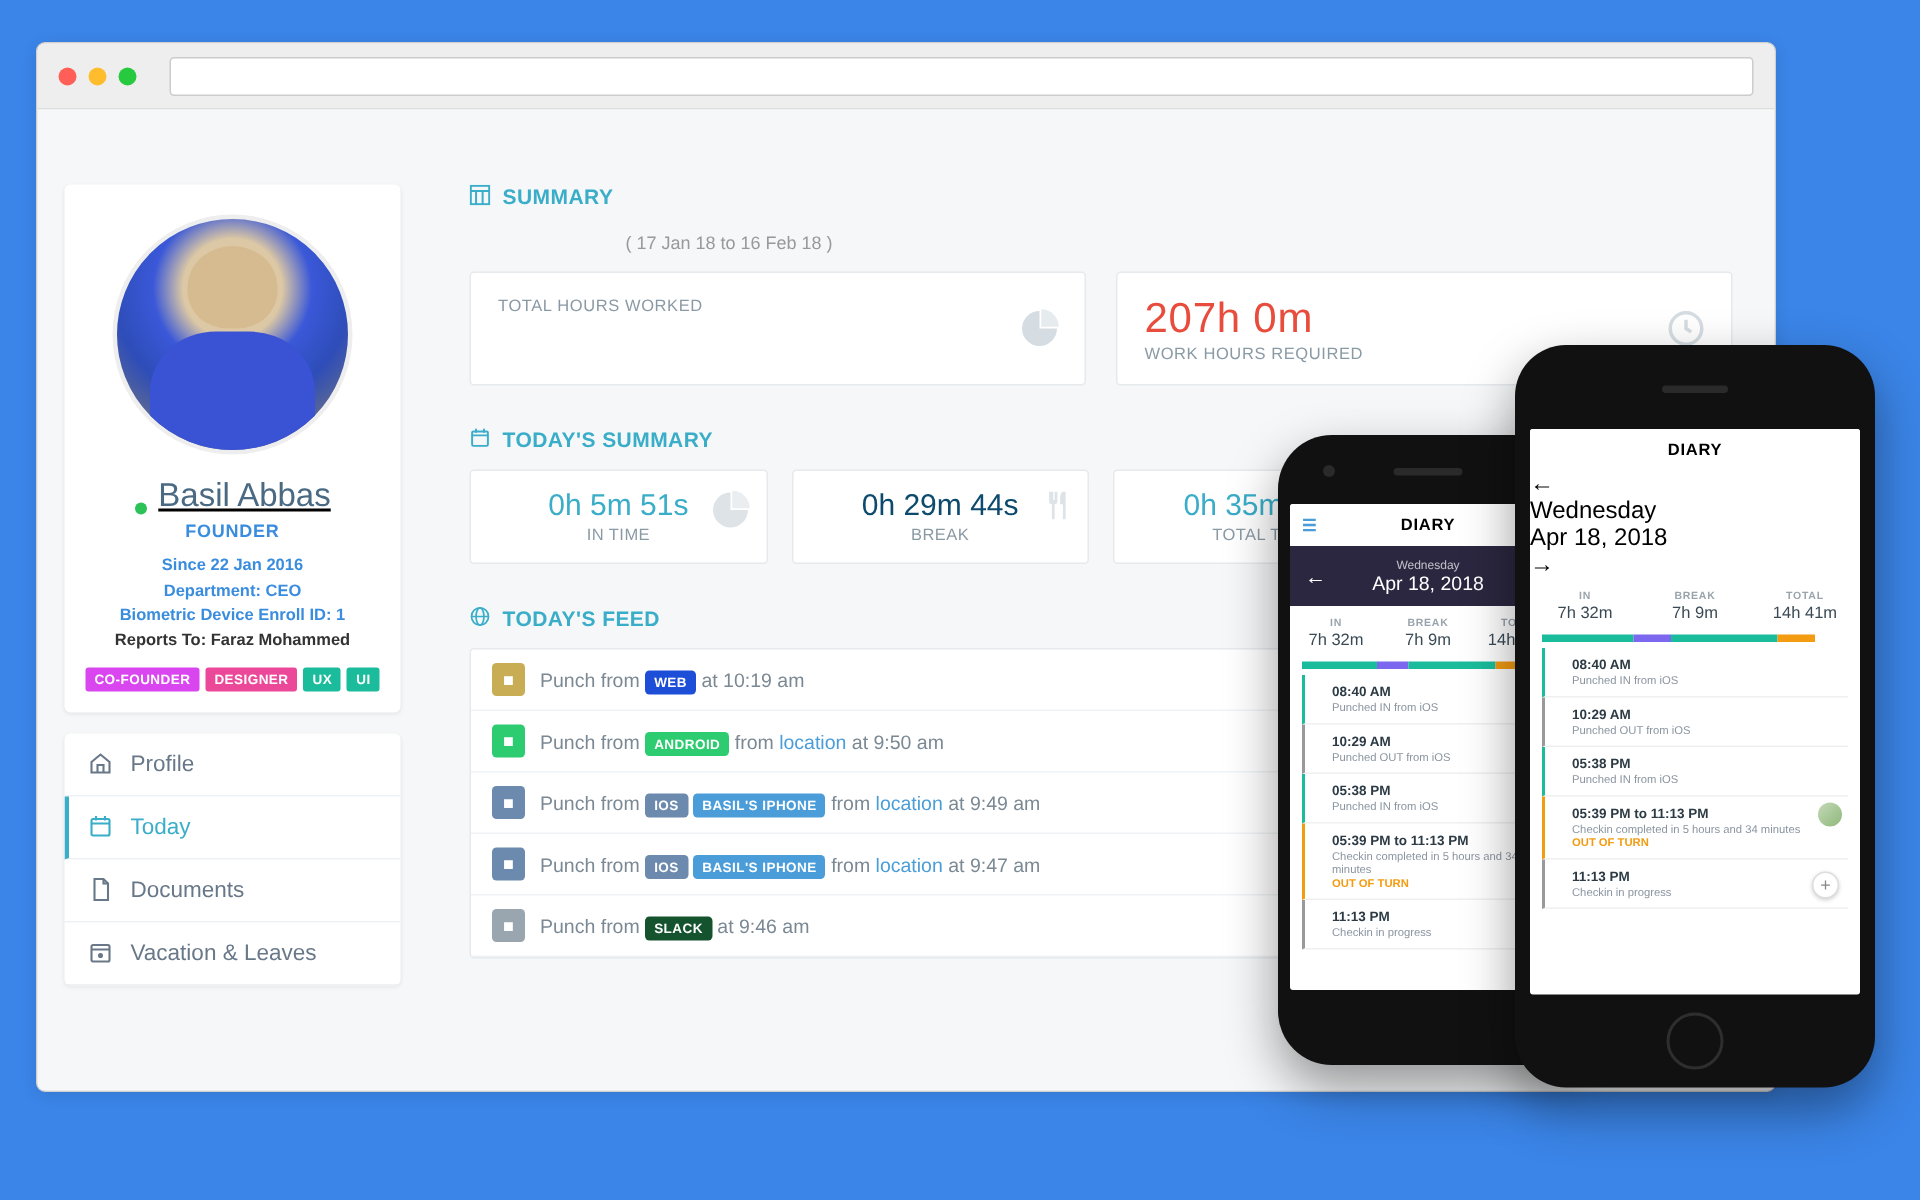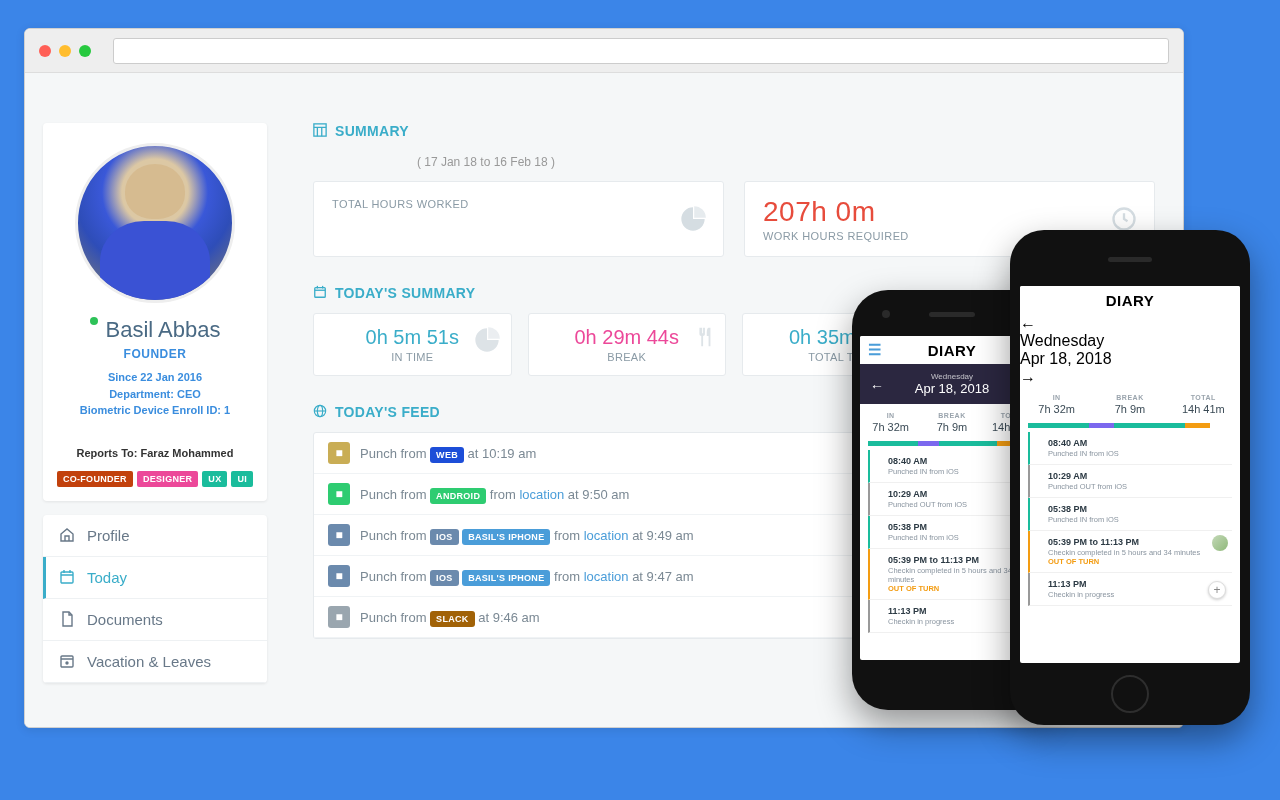--- a/index.html
+++ b/index.html
@@ -13,26 +13,26 @@
 .tl-green { background: #27c93f; }
 .url-bar { flex: 1; height: 26px; background: #fff; border: 1px solid #ccc; border-radius: 3px; margin-left: 14px; }
 
 .app-body { display: flex; height: calc(100% - 44px); background: #f5f7f8; padding-top: 50px; }
 
 .sidebar { width: 260px; background: transparent; padding: 0 18px; }
 .profile-card { background: #fff; border-radius: 4px; padding: 20px 12px 14px; text-align: center; box-shadow: 0 1px 3px rgba(0,0,0,0.08); }
 .avatar { width: 160px; height: 160px; border-radius: 50%; border: 3px solid #eee; margin: 0 auto 14px; background: radial-gradient(circle at 50% 30%, #dcc8a4 25%, #3a58d8 40%, #2e4db8 60%, #7a7a7a 90%); position: relative; overflow: hidden; }
 .avatar::before { content: ''; position: absolute; top: 18px; left: 50%; transform: translateX(-50%); width: 60px; height: 55px; background: #d6bb90; border-radius: 50% 50% 45% 45%; }
 .avatar::after { content: ''; position: absolute; top: 75px; left: 50%; transform: translateX(-50%); width: 110px; height: 100px; background: #3a52d4; border-radius: 40% 40% 0 0; }
-.profile-name-row { display: flex; justify-content: center; align-items: flex-start; gap: 8px; }
+.profile-name-row { display: flex; justify-content: center; align-items: flex-end; gap: 8px; text-decoration: underline; }
 .status-dot { width: 8px; height: 8px; border-radius: 50%; background: #2dc258; }
 .profile-name { font-size: 22px; color: #4a6a84; font-weight: 400; }
 .profile-role { color: #3a8dde; font-size: 12px; font-weight: 700; letter-spacing: 0.5px; margin-top: 4px; }
 .profile-meta { color: #3a8dde; font-size: 11px; font-weight: 600; margin-top: 8px; line-height: 1.5; }
-.reports-to { font-size: 11px; font-weight: 700; color: #333; margin-top: 28px; }
+.reports-to { font-size: 11px; font-weight: 700; color: #333; margin-top: 2px; }
 .tags { display: flex; gap: 4px; justify-content: center; flex-wrap: wrap; margin-top: 12px; }
 .tag { font-size: 9px; font-weight: 700; color: #fff; padding: 3px 6px; border-radius: 2px; letter-spacing: 0.3px; }
 
 .nav-list { margin-top: 14px; background: #fff; border-radius: 4px; box-shadow: 0 1px 3px rgba(0,0,0,0.08); overflow: hidden; }
 .nav-item { display: flex; align-items: center; gap: 12px; padding: 12px 16px; font-size: 15px; color: #687888; border-bottom: 1px solid #eef1f3; cursor: pointer; }
 .nav-item.active { color: #3aadc9; border-left: 3px solid #3aadc9; padding-left: 13px; }
 .nav-icon { width: 16px; height: 16px; display: inline-block; }
 
 .main { flex: 1; padding: 0 28px 20px; overflow: hidden; }
 .section-head { display: flex; align-items: flex-start; gap: 8px; margin-bottom: 12px; }
@@ -63,21 +63,21 @@
 .phone-screen { position: absolute; background: #fff; overflow: hidden; }
 .phone-android { top: 290px; left: 852px; width: 200px; height: 420px; }
 .phone-android .phone-screen { top: 46px; left: 8px; right: 8px; bottom: 50px; border-radius: 2px; }
 .phone-android .speaker { position: absolute; top: 22px; left: 50%; transform: translateX(-50%); width: 46px; height: 5px; background: #2a2a2a; border-radius: 3px; }
 .phone-android .cam { position: absolute; top: 20px; left: 30px; width: 8px; height: 8px; border-radius: 50%; background: #2a2a2a; }
 .phone-iphone { top: 230px; left: 1010px; width: 240px; height: 495px; border-radius: 34px; }
 .phone-iphone .phone-screen { top: 56px; left: 10px; right: 10px; bottom: 62px; border-radius: 2px; }
 .phone-iphone .speaker { position: absolute; top: 27px; left: 50%; transform: translateX(-50%); width: 44px; height: 5px; background: #2a2a2a; border-radius: 3px; }
 .phone-iphone .home-btn { position: absolute; bottom: 12px; left: 50%; transform: translateX(-50%); width: 38px; height: 38px; border: 2px solid #2e2e2e; border-radius: 50%; }
 
-.mobile-header { height: 28px; background: #fff; display: flex; align-items: center; justify-content: center; font-size: 15px; font-weight: 700; letter-spacing: 0.5px; position: relative; }
+.mobile-header { height: 28px; background: #fff; display: flex; align-items: center; justify-content: center; font-size: 11px; font-weight: 700; letter-spacing: 0.5px; position: relative; }
 .mobile-header .m-menu { position: absolute; left: 8px; color: #4a9dd9; }
 .mobile-date-bar { background: #2b2740; color: #fff; text-align: center; padding: 8px 0; position: relative; }
 .mobile-date-bar .day-label { font-size: 8px; opacity: 0.7; }
 .mobile-date-bar .date-label { font-size: 13px; font-weight: 500; }
 .mobile-date-bar .arrow-l { position: absolute; left: 10px; top: 50%; transform: translateY(-50%); font-size: 14px; }
 .mobile-stats { display: flex; background: #fff; padding: 8px 0 4px; }
 .mobile-stat { flex: 1; text-align: center; }
 .mobile-stat .lbl { font-size: 7px; color: #9aa4ad; font-weight: 600; letter-spacing: 0.5px; }
 .mobile-stat .val { font-size: 11px; color: #3a4a55; margin-top: 2px; }
 .mobile-bars { display: flex; height: 5px; margin: 4px 8px; gap: 0; }
@@ -112,21 +112,21 @@
           <span class="profile-name">Basil Abbas</span>
         </div>
         <div class="profile-role">FOUNDER</div>
         <div class="profile-meta">
           <div>Since 22 Jan 2016</div>
           <div>Department: CEO</div>
           <div>Biometric Device Enroll ID: 1</div>
         </div>
         <div class="reports-to">Reports To: Faraz Mohammed</div>
         <div class="tags" id="profile-tags">
-            <span class="tag" style="background: #c2410c;">CO-FOUNDER</span>
+            <span class="tag" style="background: #d946ef;">CO-FOUNDER</span>
             <span class="tag" style="background: #ec4899;">DESIGNER</span>
             <span class="tag" style="background: rgb(26, 188, 156);">UX</span>
             <span class="tag" style="background: rgb(26, 188, 156);">UI</span>
           </div>
       </div>
 
       <div class="nav-list" id="nav-list">
           <div class="nav-item">
             <span class="nav-icon">
               <svg viewBox="0 0 16 16" width="16" height="16" fill="none" stroke="currentColor" stroke-width="1.4">
@@ -220,21 +220,21 @@
             <div class="today-value" style="color:#3aadc9">0h 5m 51s</div>
             <div class="today-label">IN TIME</div>
             <span class="corner-icon">
               <svg width="28" height="28" viewBox="0 0 24 24" fill="currentColor">
                 <path d="M12 2a10 10 0 1 0 10 10h-10z"></path>
                 <path d="M13 1v10h10A10 10 0 0 0 13 1z" opacity="0.6"></path>
               </svg>
             </span>
           </div>
           <div class="today-card">
-            <div class="today-value" style="color:#ec4899">0h 29m 44s</div>
+            <div class="today-value" style="color:#0c4a6e">0h 29m 44s</div>
             <div class="today-label">BREAK</div>
             <span class="corner-icon">
               <svg width="22" height="22" viewBox="0 0 24 24" fill="currentColor">
                 <path d="M7 2v7a2 2 0 0 0 2 2v11h2V11a2 2 0 0 0 2-2V2h-2v6h-1V2h-1v6H9V2zM17 2c-1 0-2 2-2 5v4h2v11h2V2z"></path>
               </svg>
             </span>
           </div>
           <div class="today-card">
             <div class="today-value" style="color:#3aadc9">0h 35m 35s</div>
             <div class="today-label">TOTAL TIME</div>
@@ -275,21 +275,21 @@
           <div class="feed-item">
             <span class="feed-icon" style="background:#6b8aad">■</span>
             <span>Punch from <span class="badge" style="background:#6b8aad">IOS</span> <span class="badge" style="background:#4a9dd9">BASIL'S IPHONE</span> from <span class="feed-link">location</span> at 9:49 am</span>
           </div>
           <div class="feed-item">
             <span class="feed-icon" style="background:#6b8aad">■</span>
             <span>Punch from <span class="badge" style="background:#6b8aad">IOS</span> <span class="badge" style="background:#4a9dd9">BASIL'S IPHONE</span> from <span class="feed-link">location</span> at 9:47 am</span>
           </div>
           <div class="feed-item">
             <span class="feed-icon" style="background:#9aa6af">■</span>
-            <span>Punch from <span class="badge" style="background:#a16207">SLACK</span>  at 9:46 am</span>
+            <span>Punch from <span class="badge" style="background:#14532d">SLACK</span>  at 9:46 am</span>
           </div>
         </div>
     </main>
   </div>
 </div>
 
 <div class="phone phone-android">
   <div class="cam"></div>
     <div class="speaker"></div>
   <div class="phone-screen">

